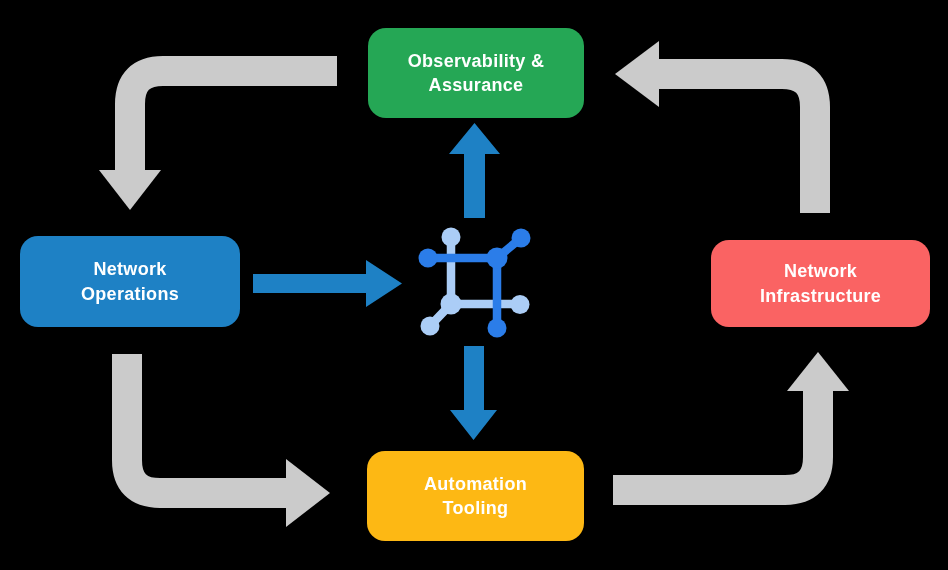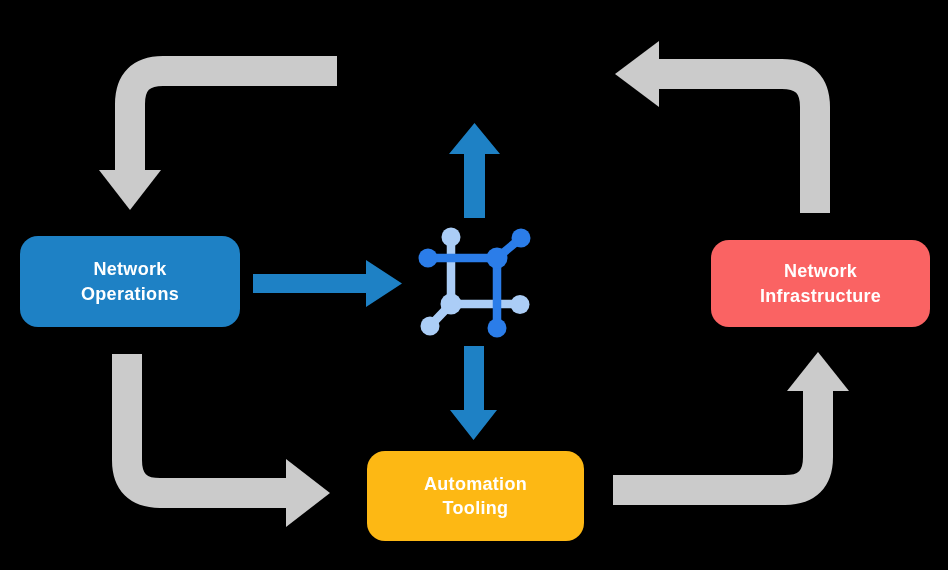--- a/index.html
+++ b/index.html
@@ -79,20 +79,24 @@
       <path class="icon-dark-line" d="M10 33 H79"></path>
       <path class="icon-dark-line" d="M79 33 V103"></path>
       <path class="icon-dark-line" d="M79 33 L103 13"></path>
       <circle class="icon-dark-dot" cx="10" cy="33" r="9.5"></circle>
       <circle class="icon-dark-dot" cx="103" cy="13" r="9.5"></circle>
       <circle class="icon-dark-dot" cx="79" cy="103" r="9.5"></circle>
       <circle class="icon-dark-dot" cx="79" cy="33" r="10.5"></circle>
     </g>
   </svg>
 
+  <div class="node node-observability">
+    <span>Observability &amp;
+Assurance</span>
+  </div>
   <div class="node node-operations">
     <span>Network
 Operations</span>
   </div>
   <div class="node node-infrastructure">
     <span>Network
 Infrastructure</span>
   </div>
   <div class="node node-tooling">
     <span>Automation

